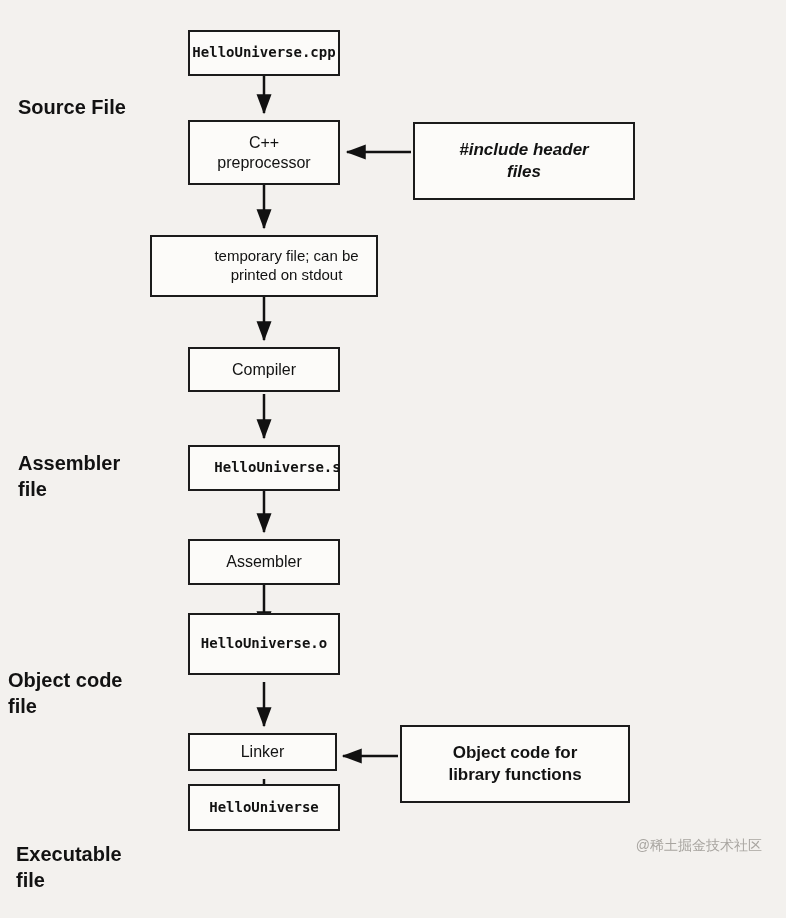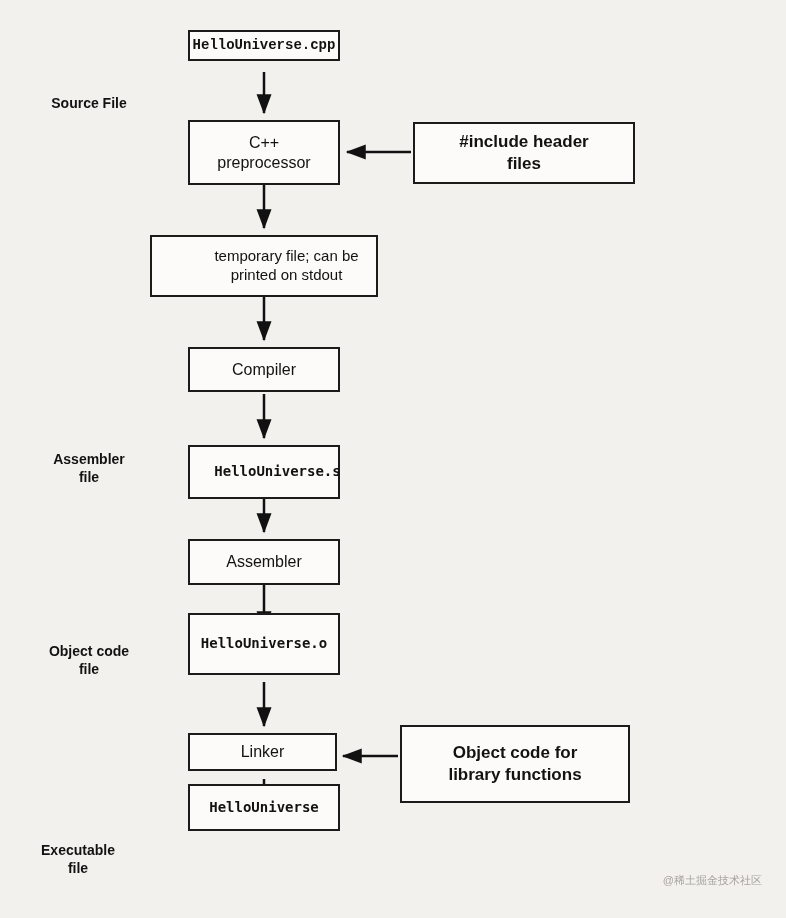--- a/index.html
+++ b/index.html
@@ -27,36 +27,36 @@
   .mono {
     font-family: "DejaVu Sans Mono", monospace;
     font-weight: bold;
     font-size: 14px;
   }
   .plain { font-size: 16px; }
   .note  { font-weight: bold; font-size: 17px; line-height: 1.3; }
   .stage {
     position: absolute;
     font-weight: bold;
-    font-size: 14px;
-    text-align: center;
+    font-size: 20px;
+    text-align: left;
     white-space: pre-line;
     line-height: 1.3;
   }
   svg.arrows {
     position: absolute;
     left: 0; top: 0;
     width: 786px; height: 918px;
     pointer-events: none;
   }
   .watermark {
     position: absolute;
     right: 24px;
-    top: 873px;
-    font-size: 11px;
+    top: 837px;
+    font-size: 14px;
     color: #a8a5a0;
   }
 </style>
 </head>
 <body>
 
 <svg class="arrows">
   <defs>
     <marker id="ah" markerWidth="10" markerHeight="8" refX="7.5" refY="3" orient="auto" markerUnits="strokeWidth">
       <path d="M0,0 L8,3 L0,6 Z" fill="#111111"></path>
@@ -70,34 +70,34 @@
   <line x1="264" y1="585" x2="264" y2="630" stroke="#111" stroke-width="2.5" marker-end="url(#ah)"></line>
   <line x1="264" y1="682" x2="264" y2="726" stroke="#111" stroke-width="2.5" marker-end="url(#ah)"></line>
   <line x1="264" y1="779" x2="264" y2="821" stroke="#111" stroke-width="2.5" marker-end="url(#ah)"></line>
   <line x1="411" y1="152" x2="347" y2="152" stroke="#111" stroke-width="2.5" marker-end="url(#ah)"></line>
   <line x1="398" y1="756" x2="343" y2="756" stroke="#111" stroke-width="2.5" marker-end="url(#ah)"></line>
 </svg>
 
 <div class="stage" style="left:18px;  top:94px;  width:142px;">Source File</div>
 <div class="stage" style="left:18px;  top:450px; width:142px;">Assembler
 file</div>
-<div class="stage" style="left:8px;   top:642px; width:162px;">Object code
+<div class="stage" style="left:8px;   top:667px; width:162px;">Object code
 file</div>
-<div class="stage" style="left:3px;  top:841px; width:150px;">Executable
+<div class="stage" style="left:16px;  top:841px; width:150px;">Executable
 file</div>
 
-<div class="box mono" style="left:188px; top:30px;  width:152px; height:31px;font-family:Liberation Mono, monospace;">HelloUniverse.cpp</div>
+<div class="box mono" style="left:188px; top:30px;  width:152px; height:46px;">HelloUniverse.cpp</div>
 <div class="box plain" style="left:188px; top:120px; width:152px; height:65px;">C++
 preprocessor</div>
-<div class="box note" style="left:413px; top:122px; width:222px; height:62px;">#include header
+<div class="box note" style="left:413px; top:122px; width:222px; height:78px;font-style:italic;">#include header
 files</div>
 <div class="box plain" style="left:150px; top:235px; width:228px; height:62px; font-size:15px;padding-left:45px;">temporary file; can be
 printed on stdout</div>
 <div class="box plain" style="left:188px; top:347px; width:152px; height:45px;">Compiler</div>
-<div class="box mono" style="left:188px; top:445px; width:152px; height:54px;padding-left:27px;">HelloUniverse.s</div>
+<div class="box mono" style="left:188px; top:445px; width:152px; height:46px;padding-left:27px;">HelloUniverse.s</div>
 <div class="box plain" style="left:188px; top:539px; width:152px; height:46px;">Assembler</div>
 <div class="box mono" style="left:188px; top:613px; width:152px; height:62px;">HelloUniverse.o</div>
 <div class="box plain" style="left:188px; top:733px; width:149px; height:38px;text-align:center;">Linker</div>
 <div class="box note" style="left:400px; top:725px; width:230px; height:78px;">Object code for
 library functions</div>
 <div class="box mono" style="left:188px; top:784px; width:152px; height:47px;">HelloUniverse</div>
 
 <div class="watermark">@稀土掘金技术社区</div>
 
 </body></html>

